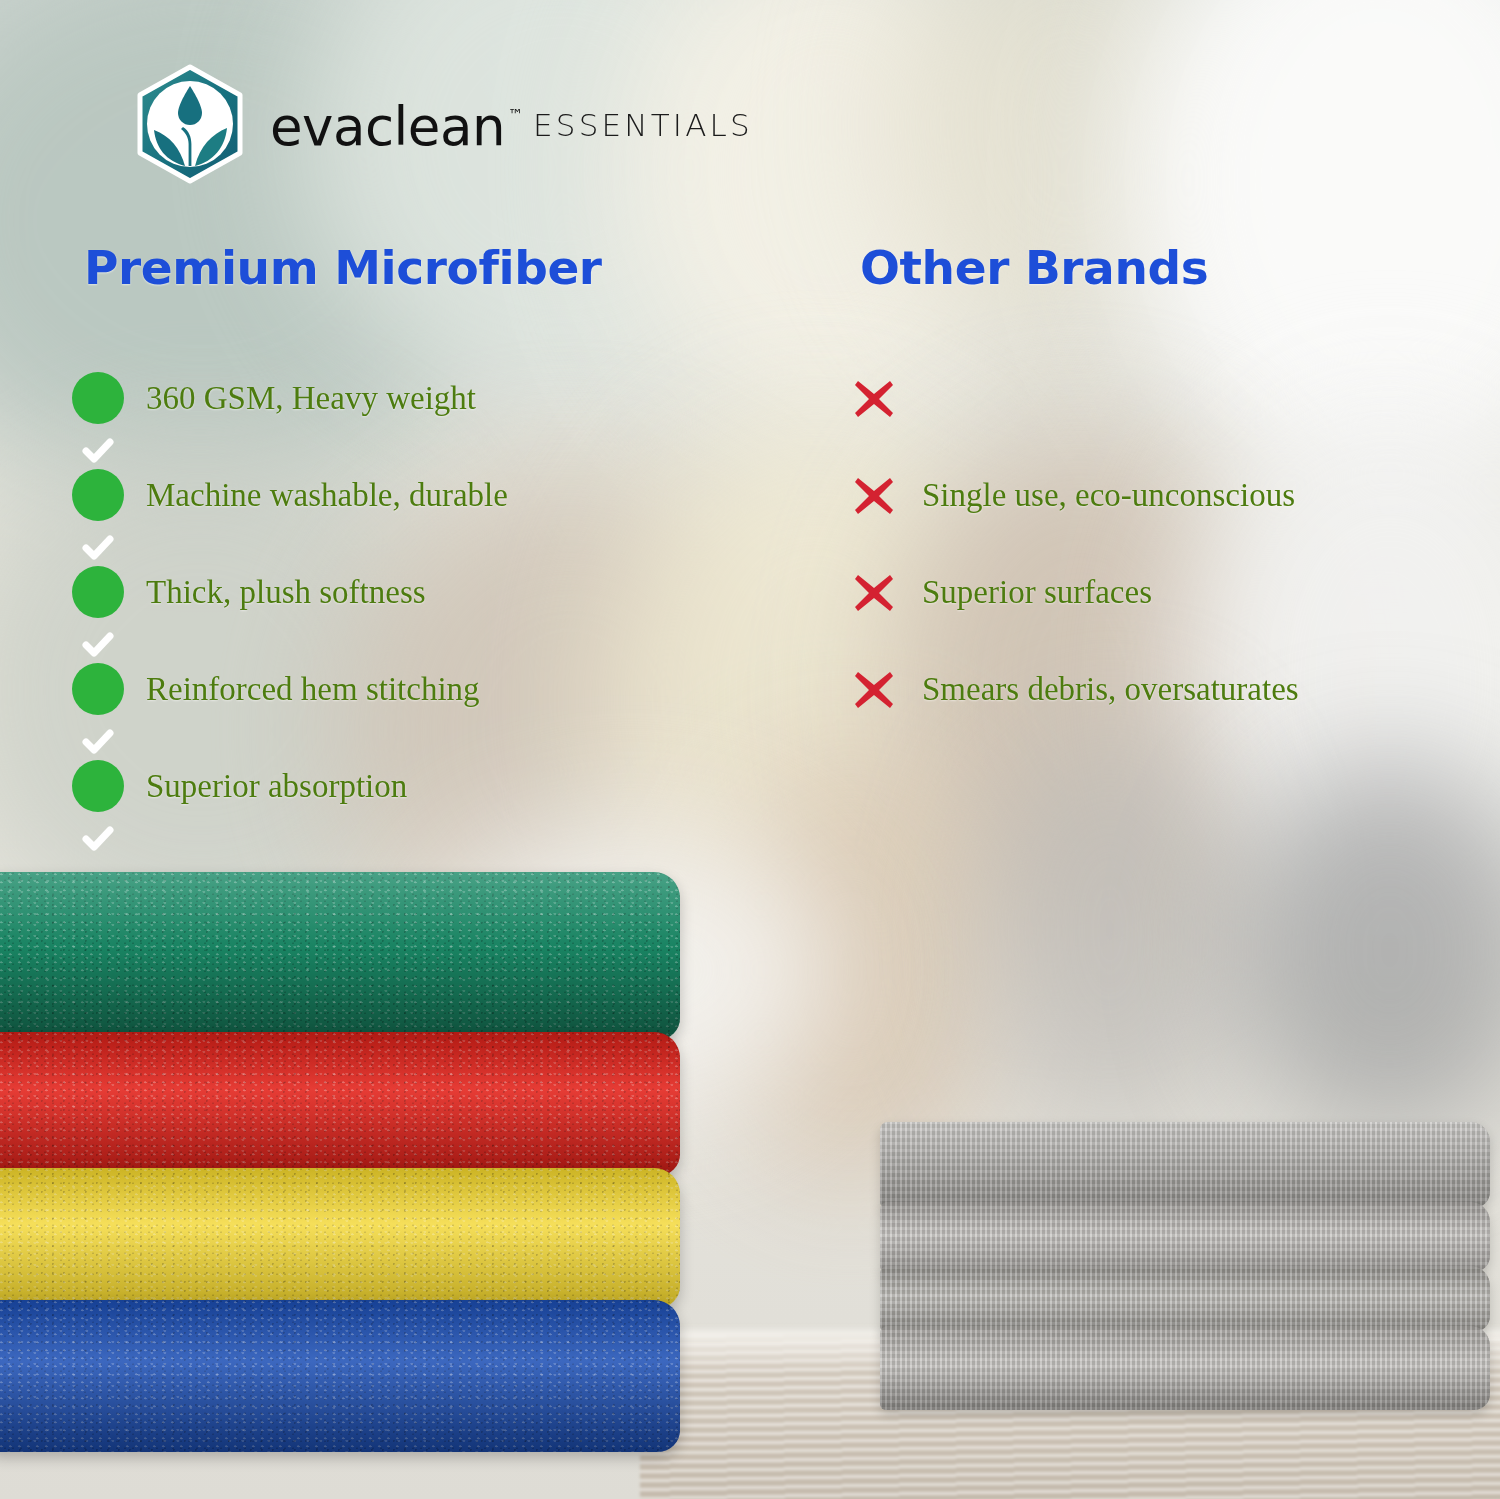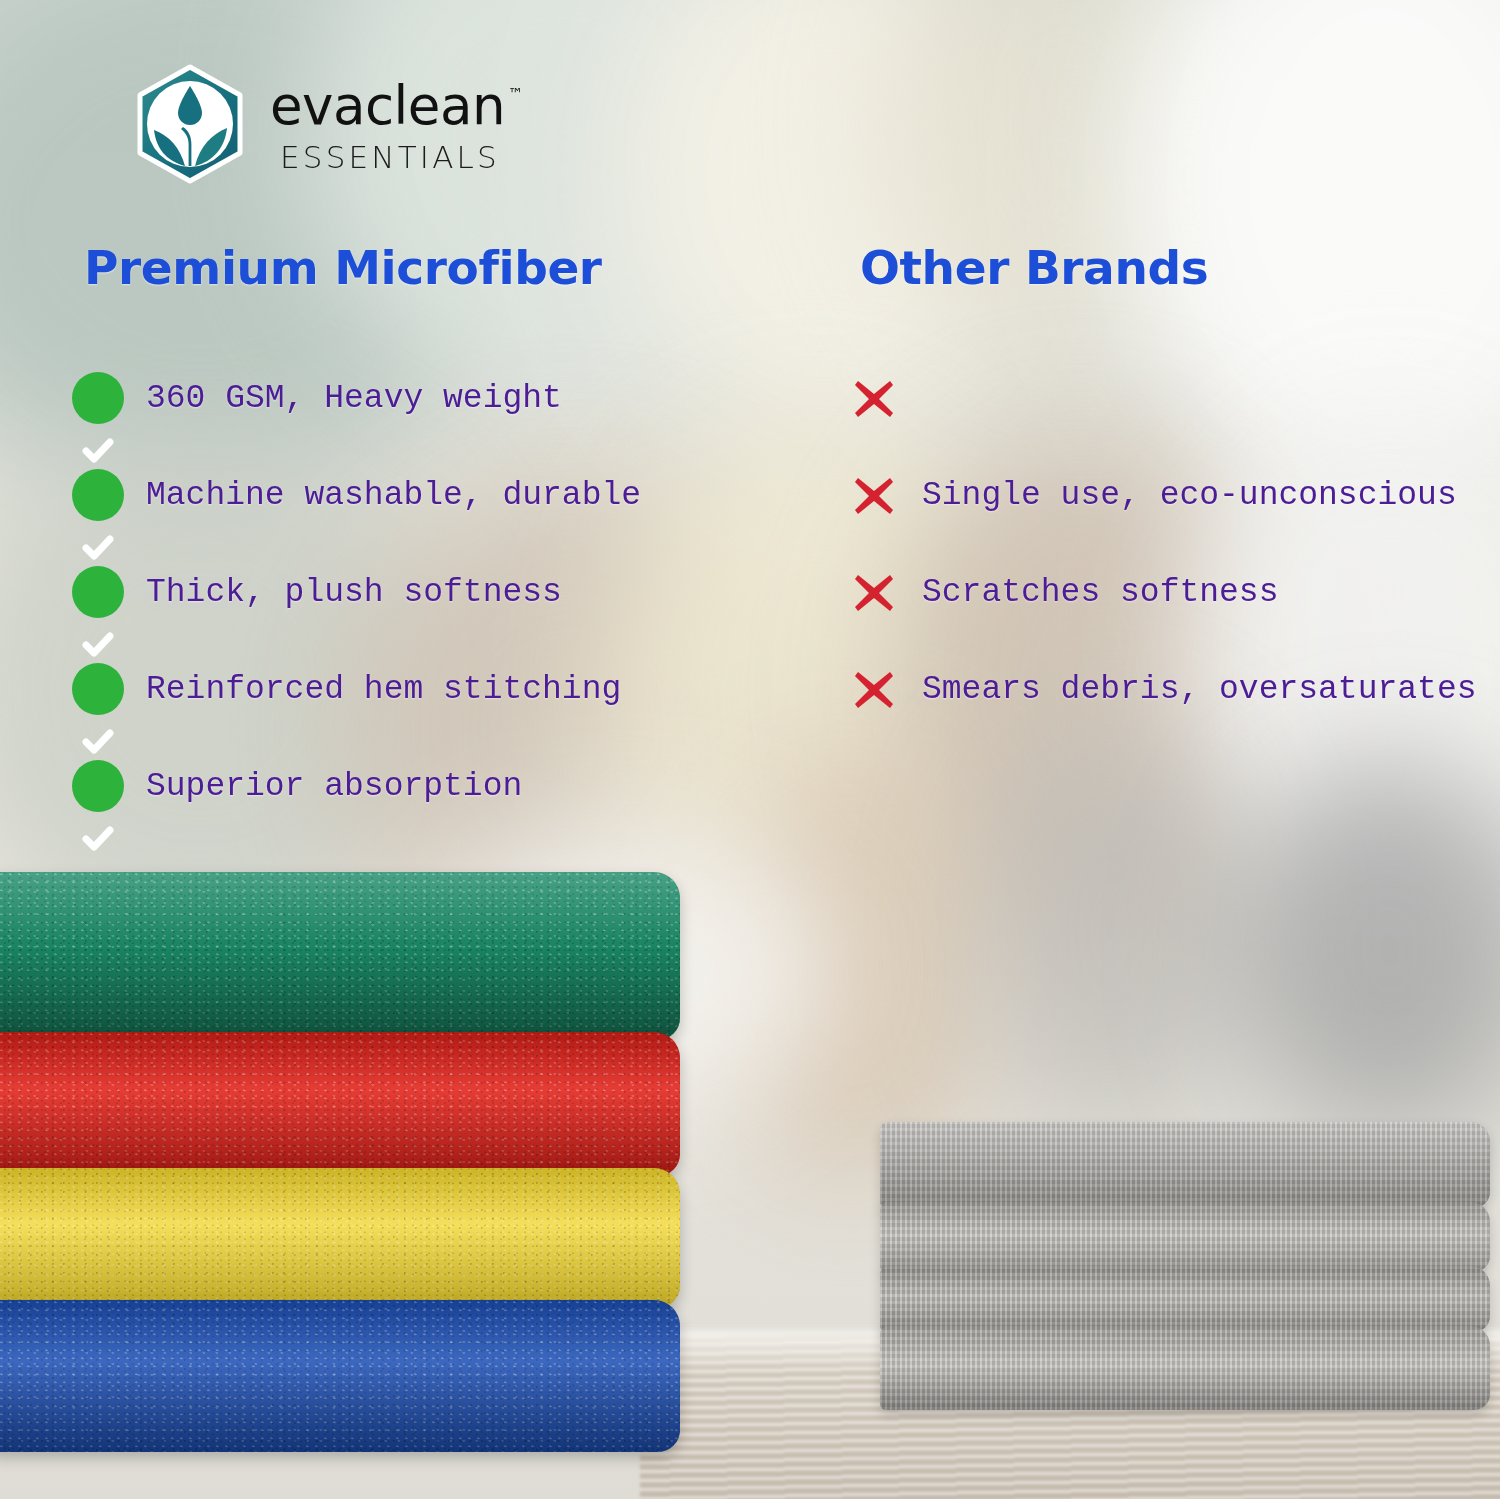--- a/index.html
+++ b/index.html
@@ -40,21 +40,21 @@
         rgba(196,186,172,.35) 3px, rgba(196,186,172,.35) 9px),
       linear-gradient(180deg,#ded6cb 0%, #ccc2b4 60%, #c3b9ab 100%);
     filter:blur(1.6px);}
   .wood2{position:absolute;left:640px;top:1330px;width:900px;height:40px;
     background:linear-gradient(180deg, rgba(245,243,238,.9), rgba(220,213,203,.2));
     filter:blur(3px);}
 
   
   .logo-row{position:absolute;left:128px;top:62px;display:flex;align-items:center;gap:18px;}
   .logo-mark{position:relative;width:124px;height:124px;flex:none;}
-  .wordmark{display:flex;flex-direction:column;justify-content:center;padding-top:4px;}
+  .wordmark{display:flex;flex-direction:row;justify-content:center;padding-top:4px;}
   .brand-line{display:flex;align-items:flex-start;}
   .brand{font-family:"DejaVu Sans", sans-serif;font-size:53px;font-weight:400;
     color:#111;letter-spacing:-0.5px;line-height:1;}
   .brand-tm{font-size:15px;color:#111;margin-left:3px;margin-top:6px;font-family:"DejaVu Sans",sans-serif;}
   .brand-sub{font-family:"DejaVu Sans", sans-serif;font-size:31px;font-weight:300;
     color:#1b1b1b;letter-spacing:3.2px;line-height:1;margin-top:10px;margin-left:10px;}
 
   
   .col-head{position:absolute;font-family:"DejaVu Sans", sans-serif;
     font-weight:700;font-size:47px;color:#1d4ed8;letter-spacing:-0.4px;
@@ -62,21 +62,21 @@
   .head-left{left:84px;top:240px;}
   .head-right{left:860px;top:240px;}
 
   
   .col{position:absolute;}
   .col-left{left:72px;top:372px;width:700px;}
   .col-right{left:848px;top:372px;width:640px;}
   .row{display:flex;align-items:center;height:52px;margin-bottom:45px;}
   .row:last-child{margin-bottom:0;}
   .mark{flex:none;width:52px;height:52px;position:relative;margin-right:22px;}
-  .txt{font-family:Liberation Mono, monospace;font-size:33px;color:#4c1d95;
+  .txt{font-family:Liberation Serif, serif;font-size:33px;color:#4d7c0f;
     white-space:nowrap;line-height:1;
     text-shadow:0 1px 2px rgba(255,255,255,.5);}
 
   
   .check-badge{width:52px;height:52px;border-radius:50%;background:#2DB33C;display:block;}
   
   .xmark{position:absolute;left:1px;top:2px;}
 
   
   .stack-left{position:absolute;left:-10px;top:872px;width:700px;height:540px;}
@@ -229,21 +229,21 @@
           </svg>
       </div>
       <div class="txt">Single use, eco-unconscious</div>
     </div>
     <div class="row">
       <div class="mark">
         <svg class="xmark" width="50" height="50" viewBox="0 0 50 50">
             <path d="M9 7 L25 20 L41 7 L44 11 L30 25 L44 39 L41 43 L25 30 L9 43 L6 39 L20 25 L6 11 Z" fill="#D42231"></path>
           </svg>
       </div>
-      <div class="txt">Scratches softness</div>
+      <div class="txt">Superior surfaces</div>
     </div>
     <div class="row">
       <div class="mark">
         <svg class="xmark" width="50" height="50" viewBox="0 0 50 50">
             <path d="M9 7 L25 20 L41 7 L44 11 L30 25 L44 39 L41 43 L25 30 L9 43 L6 39 L20 25 L6 11 Z" fill="#D42231"></path>
           </svg>
       </div>
       <div class="txt">Smears debris, oversaturates</div>
     </div>
   </div>

